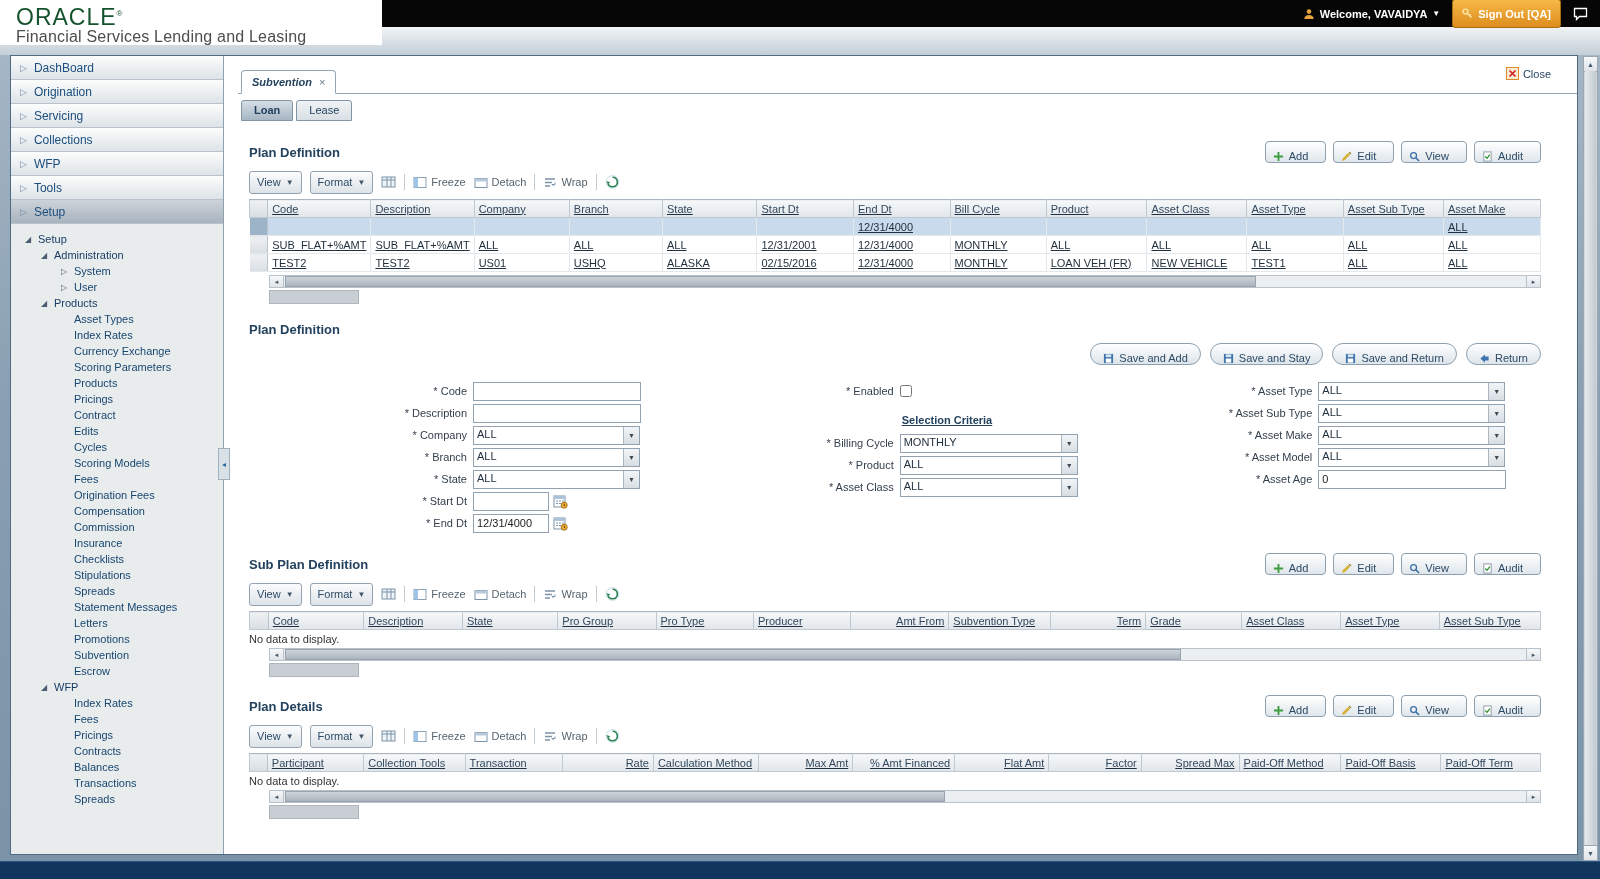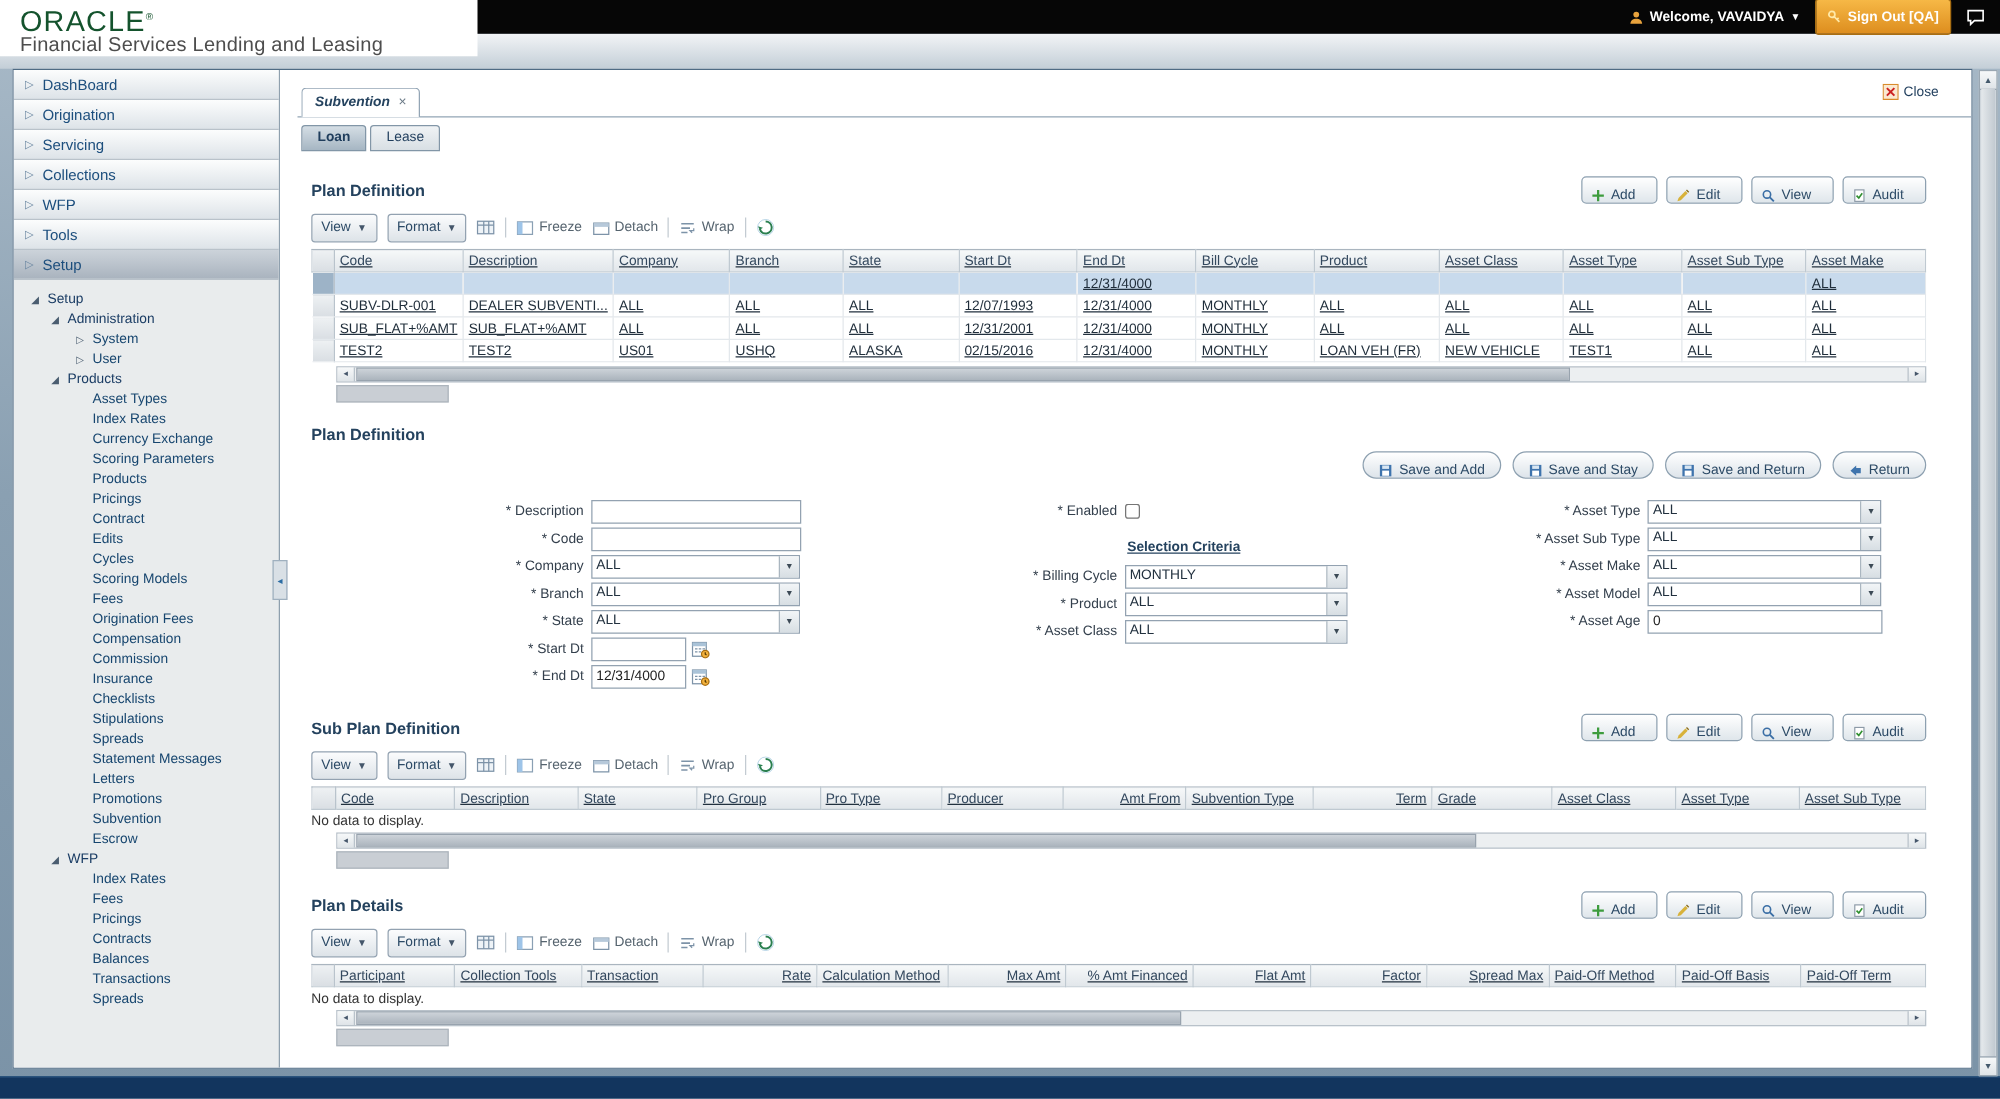--- a/index.html
+++ b/index.html
@@ -506,36 +506,20 @@
                 <td>12/31/4000</td>
                 <td></td>
                 <td></td>
                 <td></td>
                 <td></td>
                 <td></td>
                 <td>ALL</td>
               </tr>
               <tr>
                 <td class="gutter"></td>
-                <td>SUBV-DLR-001</td>
-                <td>DEALER SUBVENTI...</td>
-                <td>ALL</td>
-                <td>ALL</td>
-                <td>ALL</td>
-                <td>12/07/1993</td>
-                <td>12/31/4000</td>
-                <td>MONTHLY</td>
-                <td>ALL</td>
-                <td>ALL</td>
-                <td>ALL</td>
-                <td>ALL</td>
-                <td>ALL</td>
-              </tr>
-              <tr>
-                <td class="gutter"></td>
                 <td>SUB_FLAT+%AMT</td>
                 <td>SUB_FLAT+%AMT</td>
                 <td>ALL</td>
                 <td>ALL</td>
                 <td>ALL</td>
                 <td>12/31/2001</td>
                 <td>12/31/4000</td>
                 <td>MONTHLY</td>
                 <td>ALL</td>
                 <td>ALL</td>
@@ -612,25 +596,25 @@
               </svg>
             </span>
             <span>Return</span>
           </span>
       </div>
 
       <div class="form-cols">
 
         <div class="fcol c1">
           <div class="frow">
+              <span class="flabel">* Code</span>
+              <input class="tinput" type="text" value="" style="">
+            </div>
+          <div class="frow">
               <span class="flabel">* Description</span>
-              <input class="tinput" type="text" value="" style="">
-            </div>
-          <div class="frow">
-              <span class="flabel">* Code</span>
               <input class="tinput" type="text" value="" style="">
             </div>
           <div class="frow">
               <span class="flabel">* Company</span>
               <span class="sel">
                 <span class="sv">ALL</span>
                 <span class="sa">▼</span>
               </span>
             </div>
           <div class="frow">

